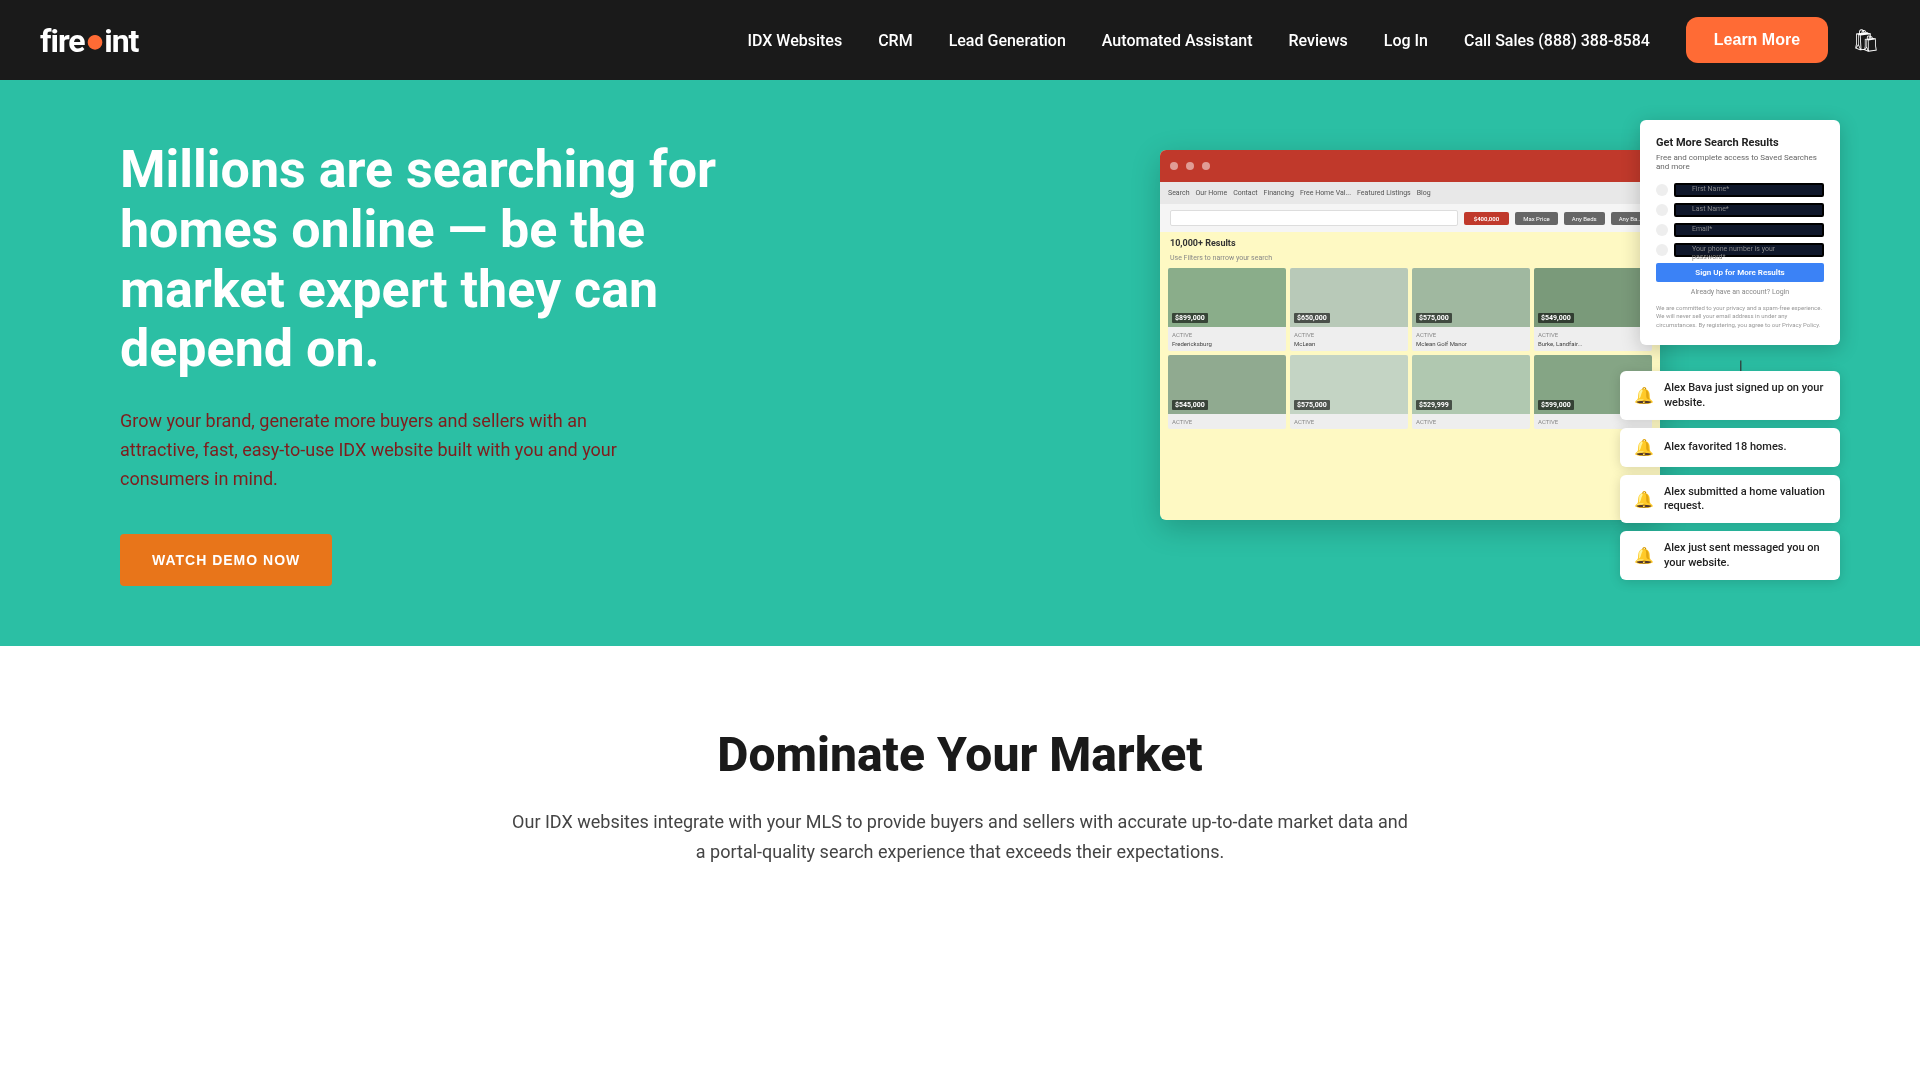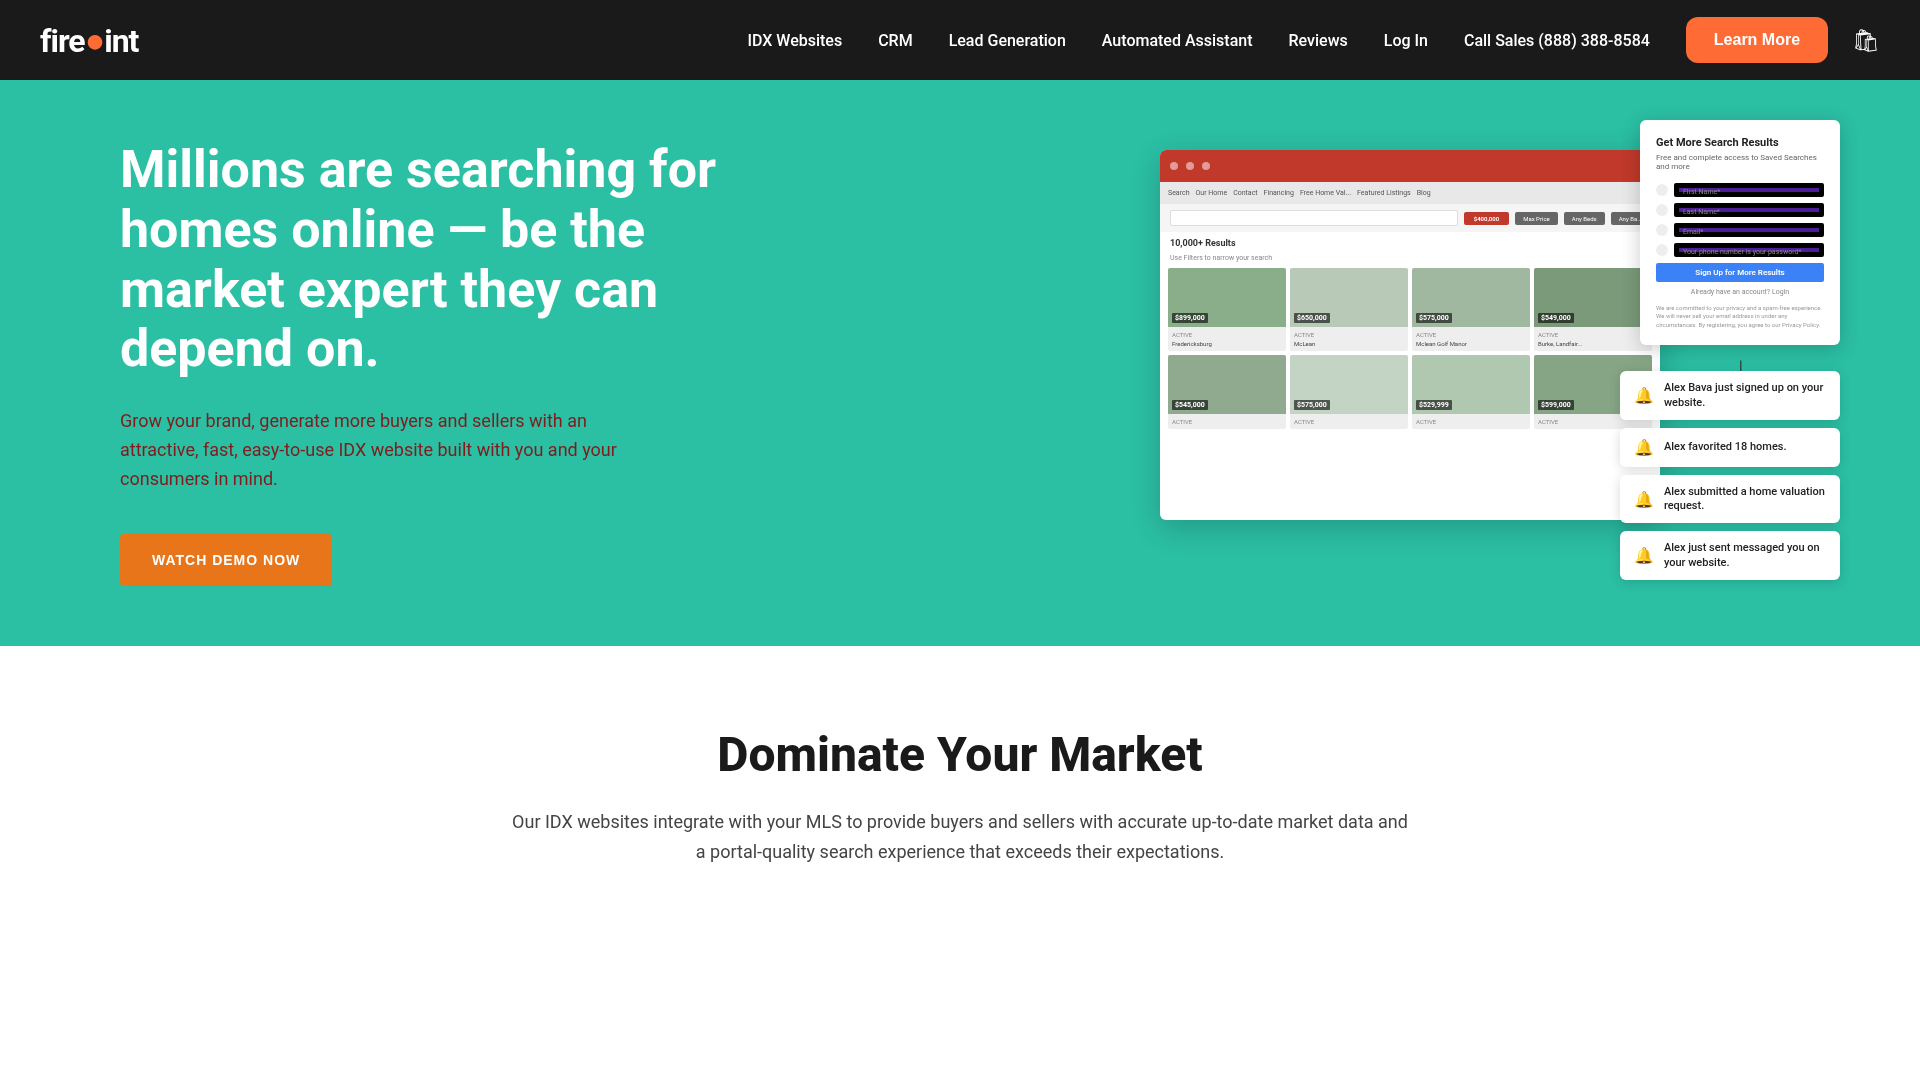--- a/index.html
+++ b/index.html
@@ -112,21 +112,21 @@
       height: 460px;
     }
 
     
     .website-mock {
       position: absolute;
       left: 0;
       top: 30px;
       width: 500px;
       height: 370px;
-      background: #ffffff;
+      background: #fef9c3;
       border-radius: 6px;
       box-shadow: 0 8px 30px rgba(0,0,0,0.2);
       overflow: hidden;
     }
     .mock-header {
       background: #c0392b;
       height: 32px;
       display: flex;
       align-items: center;
       padding: 0 10px;
@@ -238,26 +238,26 @@
     .signup-field-icon {
       width: 12px;
       height: 12px;
       background: #eee;
       border-radius: 50%;
       flex-shrink: 0;
     }
     .signup-field-input {
       flex: 1;
       height: 14px;
-      background: #4c1d95;
-      border: 5px solid #000000;
+      background: #0f172a;
+      border: 2px solid #000000;
       border-radius: 2px;
       font-size: 7px;
       color: #888;
-      padding: 0 4px;
+      padding: 0 16px;
     }
     .signup-btn {
       width: 100%;
       background: #3b82f6;
       color: white;
       font-size: 8px;
       font-weight: 600;
       text-align: center;
       padding: 5px;
       border-radius: 2px;

